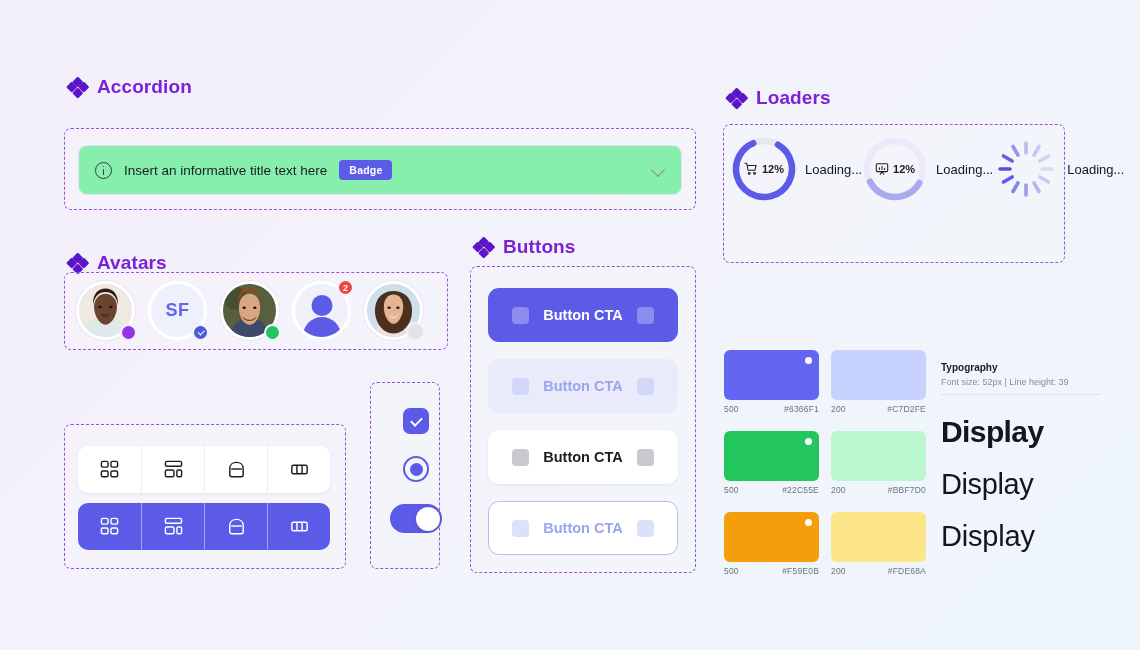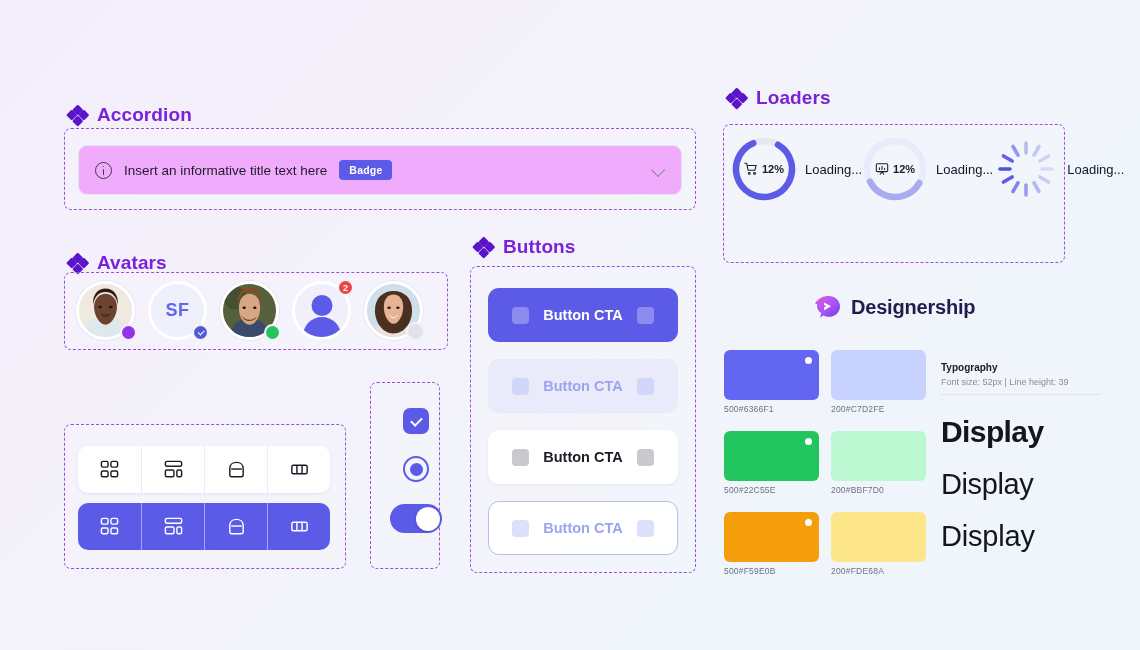--- a/index.html
+++ b/index.html
@@ -33,21 +33,21 @@
     position: absolute;
     border: 1.6px dashed #9b4fd8;
     border-radius: 7px;
     background: rgba(255,255,255,0.13);
   }
 
   
   #accordion-frame { left: 64px; top: 128px; width: 632px; height: 82px; }
   .accordion-bar {
     position: absolute; left: 78px; top: 145px; width: 604px; height: 50px;
-    background: #f0abfc; border: 1px solid #e6e4f0; border-radius: 9px;
+    background: #86efac; border: 1px solid #e6e4f0; border-radius: 9px;
     display: flex; align-items: center; padding: 4px 16px; gap: 12px;
   }
   .info-ic { width: 17px; height: 17px; border: 1.5px solid #3b3b46; border-radius: 50%;
     position: relative; flex: none; }
   .info-ic::before { content:""; position:absolute; left:6.5px; top:3px; width:1.6px; height:1.6px;
     background:#3b3b46; border-radius:50%; }
   .info-ic::after { content:""; position:absolute; left:6.9px; top:6.5px; width:1.5px; height:5.5px;
     background:#3b3b46; border-radius:1px; }
   .acc-title { font-size: 13.5px; color: #1c1c24; font-weight: 500; }
   .badge {
@@ -143,37 +143,37 @@
 
   
   .brand { position: absolute; left: 812px; top: 294px; display: flex; align-items: center; gap: 9px; }
   .brand-name { font-size: 20px; font-weight: 700; color: #221c4d; letter-spacing:-.2px; }
 
   .swatches { position: absolute; left: 724px; top: 350px; display: grid;
     grid-template-columns: 95px 95px; gap: 17px 12px; }
   .sw-card { width: 95px; }
   .sw-chip { width: 95px; height: 50px; border-radius: 6px; position: relative; }
   .sw-chip .dot { position: absolute; right: 7px; top: 7px; width: 7px; height: 7px; border-radius: 50%; background: #fff; }
-  .sw-meta { display: flex; justify-content: flex-start; margin-top: 4px; }
+  .sw-meta { display: flex; justify-content: space-between; margin-top: 4px; }
   .sw-meta span { font-size: 8.5px; color: #6b7280; letter-spacing: .2px; }
 
   .typo { position: absolute; left: 941px; top: 362px; width: 160px; }
   .typo-h { font-size: 10px; font-weight: 700; color: #1c1c24; }
   .typo-sub { font-size: 9px; color: #8b8b99; margin-top: 4px; padding-bottom: 7px; border-bottom: 1px solid #dfe3ea; }
   .disp { color: #13161c; line-height: 1; }
   .d1 { font-size: 30px; font-weight: 700; margin-top: 22px; letter-spacing:-.6px; }
   .d2 { font-size: 29px; font-weight: 400; margin-top: 23px; letter-spacing:-.4px; }
   .d3 { font-size: 29px; font-weight: 300; margin-top: 23px; letter-spacing:-.2px; }
 </style>
 </head>
 <body>
 
 <div class="stage">
 
-  <div class="sec-head" style="left:68px; top:104px;">
+  <div class="sec-head" style="left:68px; top:76px;">
     <span class="diamonds">
         <i class="t"></i>
         <i class="l"></i>
         <i class="r"></i>
         <i class="b"></i>
       </span>
     <span class="ttl">Accordion</span>
   </div>
   <div class="frame" id="accordion-frame"></div>
   <div class="accordion-bar">
@@ -441,34 +441,20 @@
             <line x1="33" y1="7" x2="33" y2="17" stroke="#4f52dd" transform="rotate(270 33 33)"></line>
             <line x1="33" y1="7" x2="33" y2="17" stroke="#5f62e2" transform="rotate(300 33 33)"></line>
             <line x1="33" y1="7" x2="33" y2="17" stroke="#9396ec" transform="rotate(330 33 33)"></line>
           </g>
         </svg>
       </div>
       <span class="loader-label">Loading...</span>
     </div>
   </div>
 
-  <div class="brand">
-    <svg width="30" height="26" viewBox="0 0 30 26">
-      <defs>
-        <linearGradient id="lg" x1="0" y1="0" x2="1" y2="1">
-          <stop offset="0%" stop-color="#e05bd8"></stop>
-            <stop offset="55%" stop-color="#a855f7"></stop>
-            <stop offset="100%" stop-color="#6d3bd8"></stop>
-        </linearGradient>
-      </defs>
-      <path d="M3 9.5C6 4.5 11 2 16.5 2 23 2 28 6.5 28 12.2c0 6-4.8 10.6-11 10.6-2.2 0-4-.5-5.6-1.4l-3.2 2.3 1-4.6C6.5 17.4 5 14.6 5 12c0-.6 0-1.2.2-1.7L3 9.5z" fill="url(#lg)"></path>
-      <path d="M12 8.4l7 3.9-7 3.9v-2.6l2.5-1.3L12 11z" fill="#ffffff"></path>
-    </svg>
-    <span class="brand-name">Designership</span>
-  </div>
 
   <div class="swatches">
     <div class="sw-card">
       <div class="sw-chip" style="background:#6366F1">
           <span class="dot"></span>
         </div>
       <div class="sw-meta">
           <span>500</span>
           <span>#6366F1</span>
         </div>

